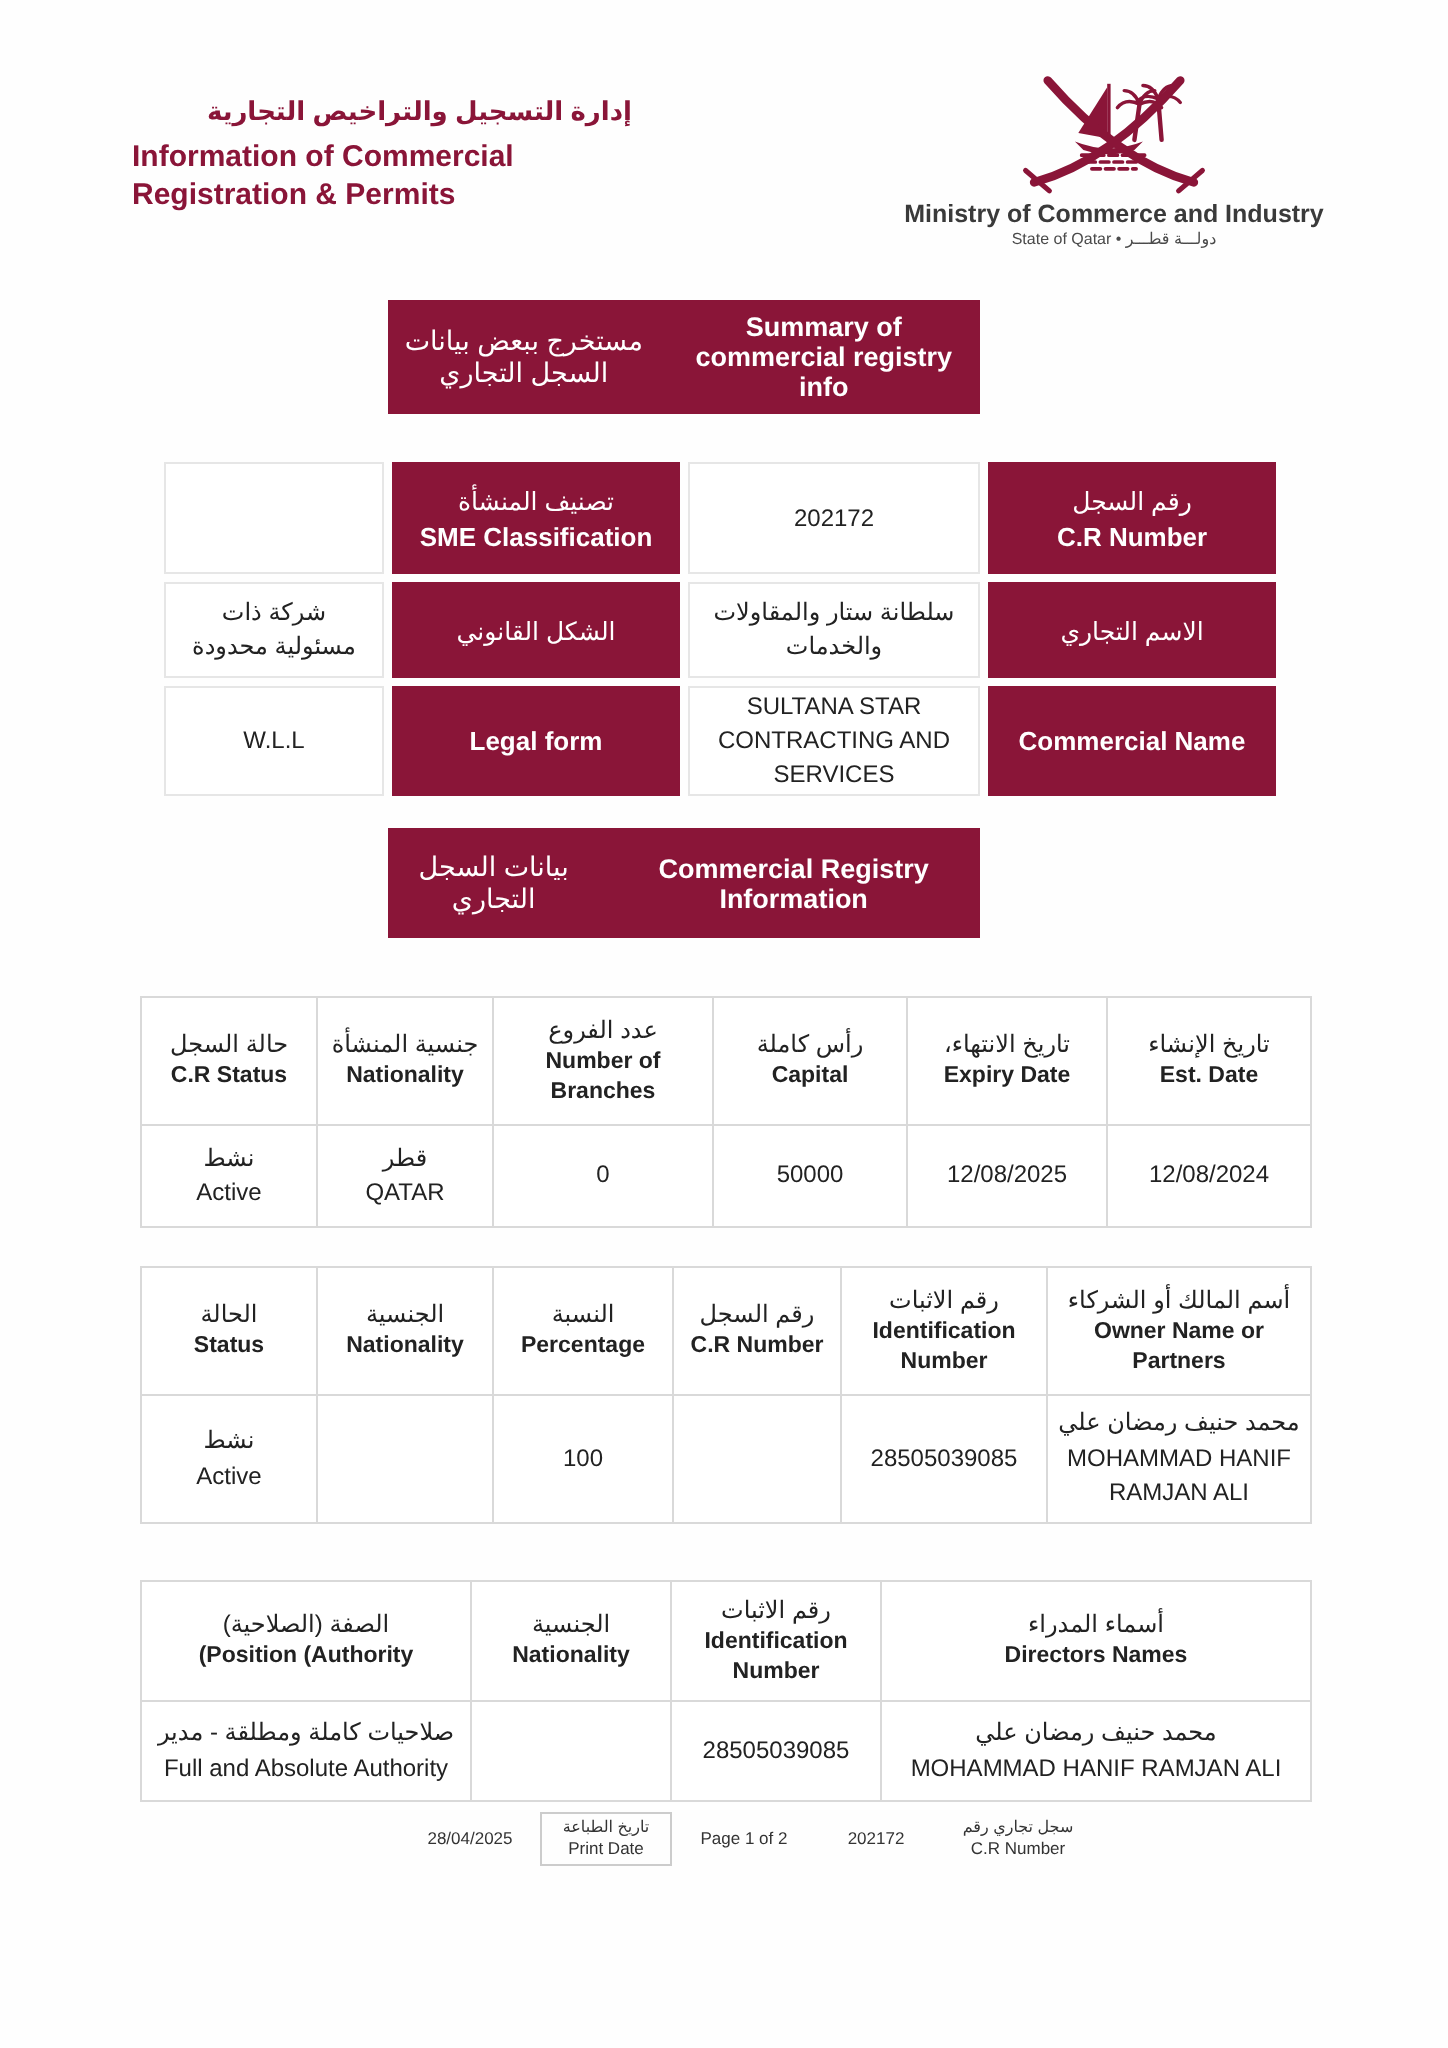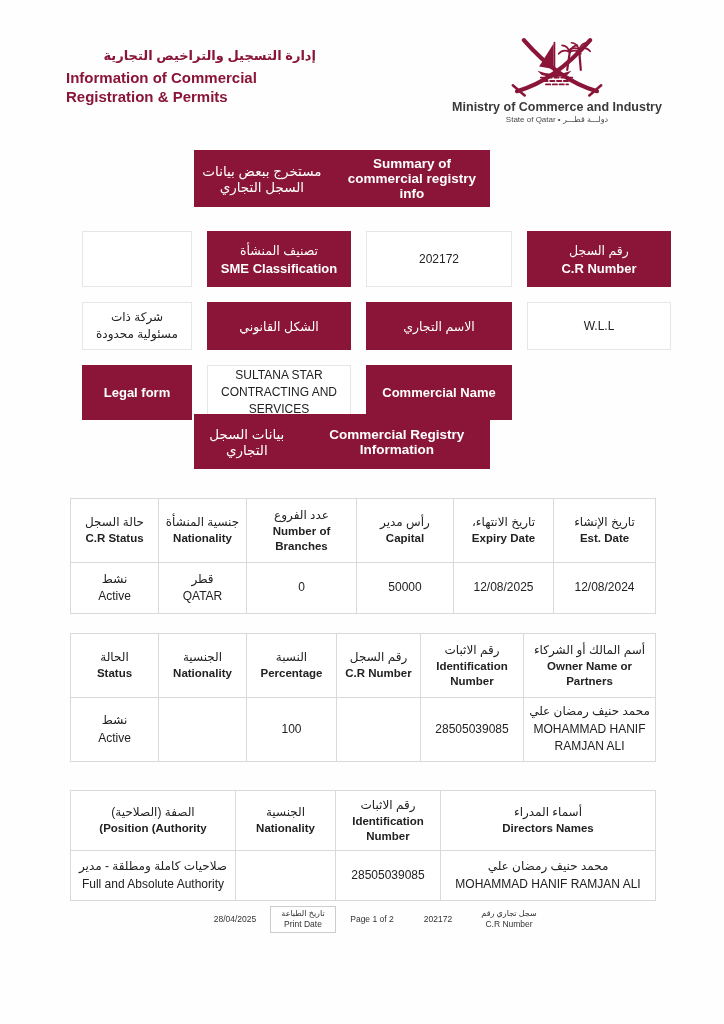--- a/index.html
+++ b/index.html
@@ -31,21 +31,21 @@
   }
   .banner .b-ar { font-size: 13.5px; }
   .banner .b-en { font-size: 13.5px; font-weight: bold; }
   .banner1 { top: 150px; height: 57px; }
   .banner2 { top: 414px; height: 55px; }
 
   
   .info-grid {
     position: absolute; left: 82px; top: 231px;
     display: grid; grid-template-columns: 110px 144px 146px 144px;
-    grid-template-rows: 56px 48px 55px; gap: 15px; width: 556px;
+    grid-template-rows: 56px 48px 55px; gap: 4px; width: 556px;
   }
   .mcell {
     background: #8a1538; color: #fff; display: flex; flex-direction: column;
     justify-content: center; align-items: center; text-align: center; gap: 3px; padding: 2px;
   }
   .mcell .h-ar { font-size: 12.5px; }
   .mcell .h-en { font-size: 13px; font-weight: bold; }
   .vcell {
     background: #fff; border: 1px solid #e6e6e6; display: flex; flex-direction: column;
     justify-content: center; align-items: center; text-align: center; font-size: 12px;
@@ -141,20 +141,21 @@
     <div class="vcell">202172</div>
     <div class="mcell">
       <span class="h-ar rtl">رقم السجل</span>
       <span class="h-en">C.R Number</span>
     </div>
 
     <div class="vcell rtl">شركة ذات مسئولية محدودة</div>
     <div class="mcell">
       <span class="h-ar rtl">الشكل القانوني</span>
     </div>
+    <div class="vcell rtl">سلطانة ستار والمقاولات والخدمات</div>
     <div class="mcell">
       <span class="h-ar rtl">الاسم التجاري</span>
     </div>
 
     <div class="vcell">W.L.L</div>
     <div class="mcell">
       <span class="h-en">Legal form</span>
     </div>
     <div class="vcell">SULTANA STAR CONTRACTING AND SERVICES</div>
     <div class="mcell">
@@ -184,21 +185,21 @@
       </th>
       <th>
         <div class="th-ar rtl">جنسية المنشأة</div>
         <div class="th-en">Nationality</div>
       </th>
       <th>
         <div class="th-ar rtl">عدد الفروع</div>
         <div class="th-en">Number of Branches</div>
       </th>
       <th>
-        <div class="th-ar rtl">رأس مدير</div>
+        <div class="th-ar rtl">رأس كاملة</div>
         <div class="th-en">Capital</div>
       </th>
       <th>
         <div class="th-ar rtl">تاريخ الانتهاء،</div>
         <div class="th-en">Expiry Date</div>
       </th>
       <th>
         <div class="th-ar rtl">تاريخ الإنشاء</div>
         <div class="th-en">Est. Date</div>
       </th>

